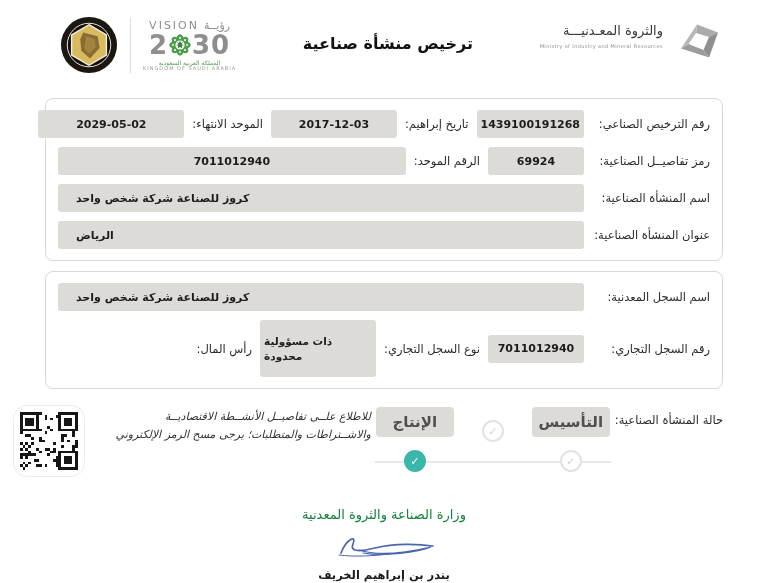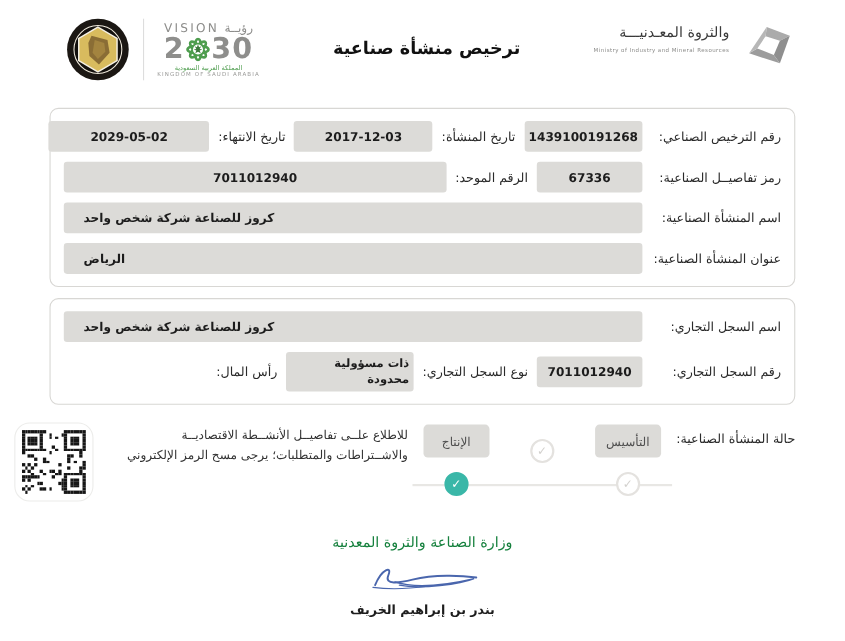--- a/index.html
+++ b/index.html
@@ -31,28 +31,28 @@
   .box2 { margin-top:10px; }
   .row { display:flex; align-items:center; gap:8px; }
   .row + .row { margin-top:9px; }
   .lbl { font-size:11.5px; color:#2a2a2a; font-weight:500; white-space:nowrap; }
   .lbl-col { width:118px; flex:0 0 118px; }
   .val { background:#dcdbd8; border-radius:3px; height:28px; display:flex; align-items:center; justify-content:center; font-size:11px; font-weight:700; color:#1c1c1c; padding:0 4px; }
   .val-end { justify-content:flex-end; padding-left:18px; }
   .num { direction:ltr; unicode-bidi:isolate; }
   .grow { flex:1; }
   .w96 { flex:0 0 96px;text-align:right; } .w126 { flex:0 0 126px; } .w146 { flex:0 0 146px; } .w116 { flex:0 0 116px; }
-  .val-2line { height:36px; text-align:right; line-height:1.35; font-size:10.5px; }
+  .val-2line { height:57px; text-align:left; line-height:1.35; font-size:10.5px; }
 
   
   .bottom { display:flex; align-items:flex-start; margin:16px 45px 0; gap:14px; }
   .status-lbl { padding-top:8px; }
   .steps { display:flex; gap:18px; position:relative; padding-top:2px; }
   .step-col { width:60px; display:flex; flex-direction:column; align-items:center; position:relative; z-index:1; }
-  .step-chip { width:60px; height:30px; background:#dcdbd8; border-radius:4px; display:flex; align-items:center; justify-content:center; font-size:11px; color:#4f4f4f; font-weight:400; }
+  .step-chip { width:78px; height:30px; background:#dcdbd8; border-radius:4px; display:flex; align-items:center; justify-content:center; font-size:15px; color:#4f4f4f; font-weight:700; }
   .step-dot { width:22px; height:22px; border-radius:50%; background:#fff; border:2px solid #e4e2df; color:#d3d1ce; display:flex; align-items:center; justify-content:center; font-size:11px; margin-top:13px; }
   .step-col.checked .step-dot { background:#3ab7a8; border-color:#3ab7a8; color:#fff; }
   .step-track { position:absolute; height:2px; background:#e8e7e4; left:-10px; right:-10px; top:56px; z-index:0; }
   .qr-wrap { display:flex; align-items:flex-start; gap:14px; margin-right:26px; }
   .qr-text { font-size:11px; color:#333; font-weight:500; line-height:1.65; text-align:right; width:272px; padding-top:3px; }
   .qr-frame { width:72px; height:72px; border:1px solid #ececea; border-radius:14px; padding:6px; background:#fff; }
   .qr-grid { width:58px; height:58px; display:grid; grid-template-columns:repeat(21,1fr); grid-template-rows:repeat(21,1fr); }
   .qc { background:transparent; } .qc.on { background:#161616; }
 
   
@@ -113,44 +113,44 @@
         <path d="M72 74 L16 56 L31 47 L61 59 Z" fill="#9c9c9c"></path>
         <path d="M16 56 L48 8 L46 25 L31 47 Z" fill="#b7b7b7"></path>
       </svg>
     </div>
   </div>
 
   <div class="box box1">
     <div class="row">
       <span class="lbl lbl-col">رقم الترخيص الصناعي:</span>
       <span class="val w96 num">1439100191268</span>
-      <span class="lbl">تاريخ المنشأة:</span>
+      <span class="lbl">تاريخ إبراهيم:</span>
       <span class="val w126 num">2017-12-03</span>
-      <span class="lbl">تاريخ الانتهاء:</span>
+      <span class="lbl">الموحد الانتهاء:</span>
       <span class="val w146 num">2029-05-02</span>
     </div>
     <div class="row">
       <span class="lbl lbl-col">رمز تفاصيــل الصناعية:</span>
-      <span class="val w96 num">67336</span>
+      <span class="val w96 num">69924</span>
       <span class="lbl">الرقم الموحد:</span>
       <span class="val grow num">7011012940</span>
     </div>
     <div class="row">
       <span class="lbl lbl-col">اسم المنشأة الصناعية:</span>
       <span class="val grow val-end">كروز للصناعة شركة شخص واحد</span>
     </div>
     <div class="row">
       <span class="lbl lbl-col">عنوان المنشأة الصناعية:</span>
       <span class="val grow val-end">الرياض</span>
     </div>
   </div>
 
   <div class="box box2">
     <div class="row">
-      <span class="lbl lbl-col">اسم السجل التجاري:</span>
+      <span class="lbl lbl-col">اسم السجل المعدنية:</span>
       <span class="val grow val-end">كروز للصناعة شركة شخص واحد</span>
     </div>
     <div class="row">
       <span class="lbl lbl-col">رقم السجل التجاري:</span>
       <span class="val w96 num">7011012940</span>
       <span class="lbl">نوع السجل التجاري:</span>
       <span class="val w116 val-2line">ذات مسؤولية محدودة</span>
       <span class="lbl">رأس المال:</span>
     </div>
   </div>
@@ -166,21 +166,21 @@
       </div>
       <div class="step-col">
         <div class="step-dot">✓</div>
       </div>
       <div class="step-col checked">
         <div class="step-chip">الإنتاج</div>
         <div class="step-dot">✓</div>
       </div>
     </div>
 
-    <div class="qr-wrap" style="margin-right:auto;">
+    <div class="qr-wrap" style="margin-right:auto;font-style:italic;">
       <div class="qr-text">
         <div>للاطلاع علــى تفاصيــل الأنشــطة الاقتصاديــة</div>
         <div>والاشــتراطات والمتطلبات؛ يرجى مسح الرمز الإلكتروني</div>
       </div>
       <div class="qr-frame">
         <div class="qr-grid" id="qr-grid">
             <div class="qc on"></div>
             <div class="qc on"></div>
             <div class="qc on"></div>
             <div class="qc on"></div>

